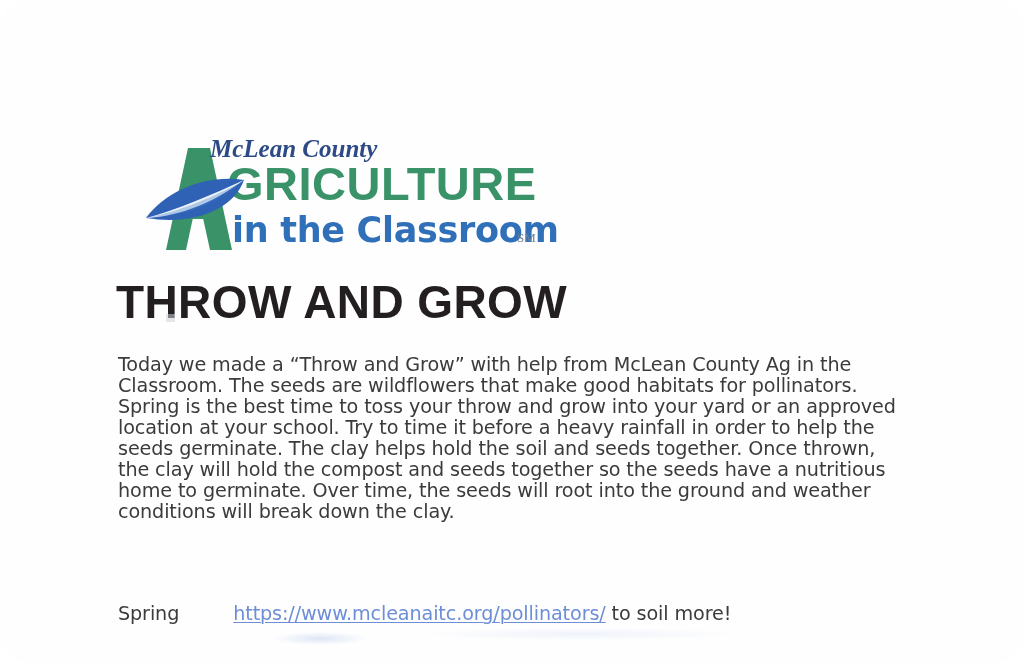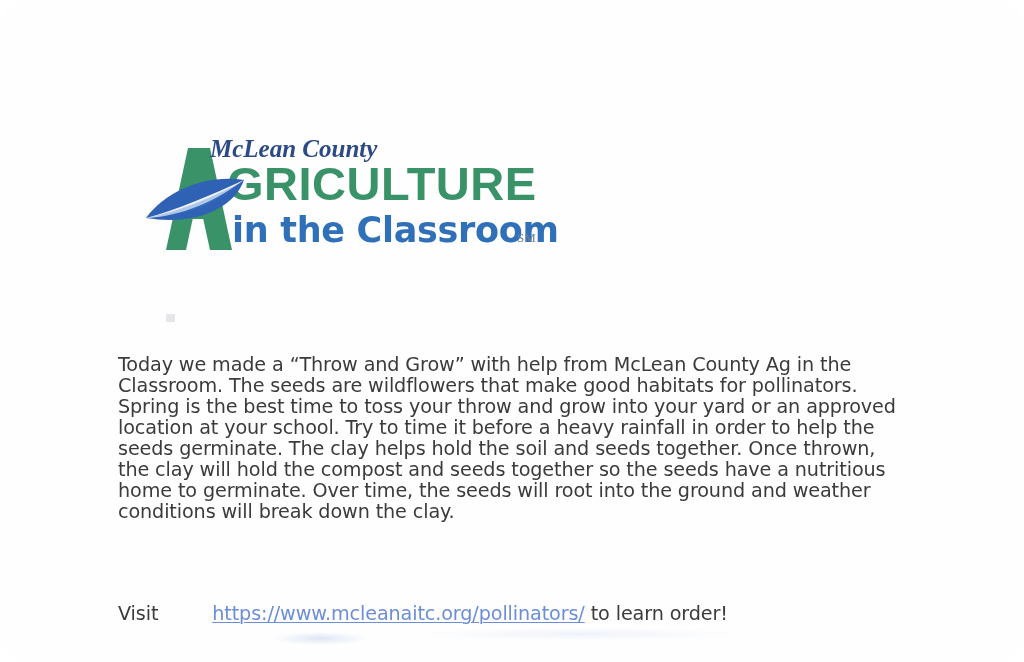--- a/index.html
+++ b/index.html
@@ -143,22 +143,23 @@
       <text x="395" y="110" font-family="'Liberation Serif', serif" font-size="13" font-weight="normal" fill="#6f7f93">SM</text>
 
       <g>
         <path d="M24 86 C44 58, 86 42, 122 48 C112 76, 74 94, 24 86 Z" fill="#2f62b5"></path>
         <path d="M24 86 C54 78, 92 62, 122 48 C92 70, 60 84, 24 86 Z" fill="#ffffff" opacity="0.92"></path>
         <path d="M27 85 C56 80, 94 64, 121 49 C95 72, 62 85, 27 85 Z" fill="#3a78c8" opacity="0.35"></path>
       </g>
     </svg>
   </div>
 
+  <h1 class="doc-title">THROW AND GROW</h1>
 
   <p class="body-copy">Today we made a “Throw and Grow” with help from McLean County Ag in the Classroom. The seeds are wildflowers that make good habitats for pollinators. Spring is the best time to toss your throw and grow into your yard or an approved location at your school. Try to time it before a heavy rainfall in order to help the seeds germinate. The clay helps hold the soil and seeds together. Once thrown, the clay will hold the compost and seeds together so the seeds have a nutritious home to germinate. Over time, the seeds will root into the ground and weather conditions will break down the clay.</p>
 
-  <p class="visit-line"><span>Visit </span><a class="visit-link" href="#">https://www.mcleanaitc.org/pollinators/</a><span> to learn order!</span></p>
+  <p class="visit-line"><span>Spring </span><a class="visit-link" href="#">https://www.mcleanaitc.org/pollinators/</a><span> to soil more!</span></p>
 
   <div class="scan-smudge"></div>
   <div class="scan-smudge-2"></div>
   <div class="scan-speck"></div>
 
 </div>
 
 </body></html>

